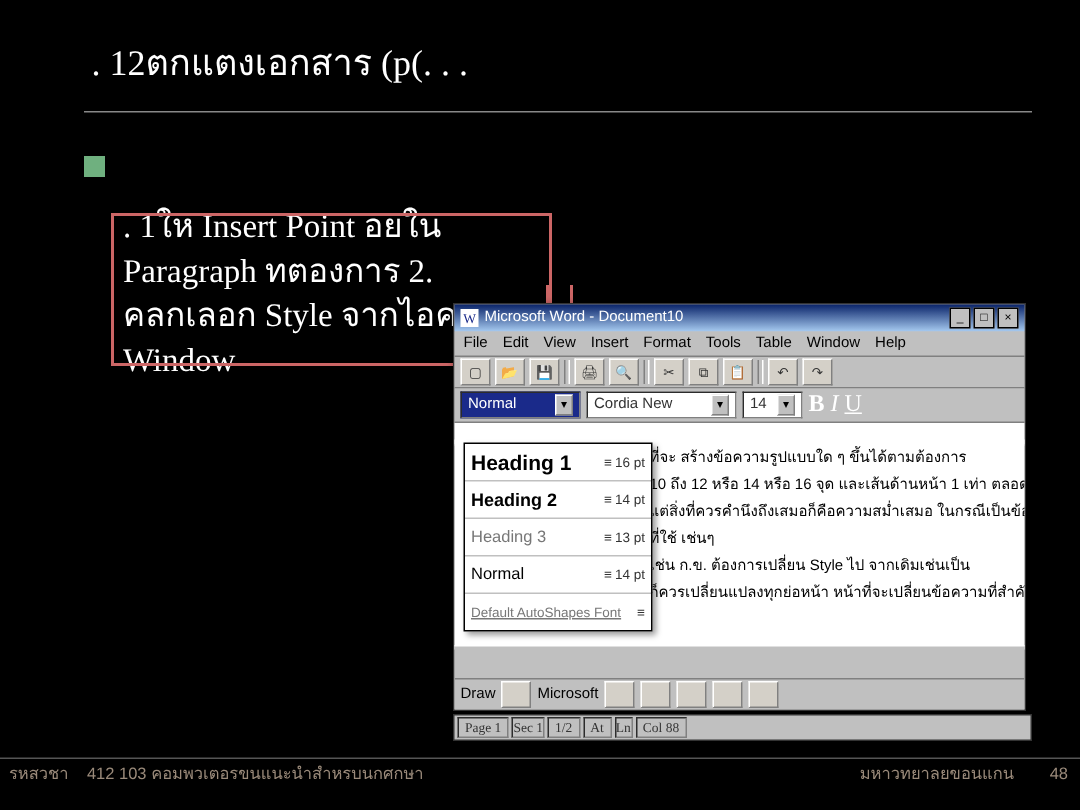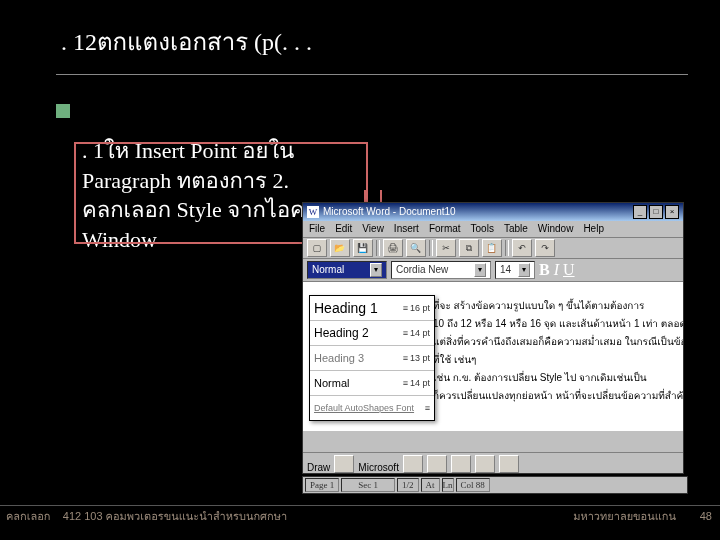--- a/index.html
+++ b/index.html
@@ -26,27 +26,27 @@
   .ww-format .combo.size{width:30px}
   .ww-format .combo .dd{width:10px;height:12px;background:#c0c0c0;border:1px solid #808080;border-top-color:#fff;border-left-color:#fff;display:inline-flex;align-items:center;justify-content:center;color:#000;font:8px/1 sans-serif}
   .ww-ruler{height:14px;background:#fff;border-bottom:1px solid #808080}
   .ww-doc{position:absolute;left:0;right:0;top:90px;bottom:40px;background:#fff;font:10px/1.4 Tahoma,sans-serif;color:#000;padding:6px 10px 6px 130px;overflow:hidden}
   .ww-doc p{margin:0 0 4px 0;white-space:nowrap}
   .style-popup{position:absolute;left:6px;top:92px;width:124px;background:#fff;border:1px solid #000;box-shadow:2px 2px 4px rgba(0,0,0,.4);font:11px/1 Tahoma,sans-serif;color:#000}
   .style-popup .row{display:flex;align-items:center;justify-content:space-between;height:24px;padding:0 4px;border-bottom:1px solid #c0c0c0}
   .style-popup .row:last-child{border-bottom:none}
   .style-popup .row .sz{font:9px/1 Tahoma,sans-serif;color:#333;display:flex;align-items:center;gap:2px}
   .style-popup .row .sz::before{content:"≡";font-size:9px}
-  .style-popup .h1{font-size:14px;font-weight:normal}
-  .style-popup .h2{font-size:12px;font-weight:normal}
+  .style-popup .h1{font-size:14px;font-weight:bold}
+  .style-popup .h2{font-size:12px;font-weight:bold}
   .style-popup .h3{font-size:11px;color:#777}
   .style-popup .nm{font-size:11px}
   .style-popup .df{font-size:9px;color:#777;text-decoration:underline}
   .ww-status{position:absolute;left:0;right:0;bottom:20px;height:22px;background:#c0c0c0;border-top:1px solid #fff;display:flex;gap:3px;align-items:center;padding:0 4px}
-  .ww-draw{position:absolute;left:0;right:0;bottom:0;height:20px;background:#c0c0c0;border-top:1px solid #808080;display:flex;gap:4px;align-items:flex-end;padding:0 4px;font:10px/1 Tahoma,sans-serif;color:#000}
+  .ww-draw{position:absolute;left:0;right:0;bottom:0;height:20px;background:#c0c0c0;border-top:1px solid #808080;display:flex;gap:4px;align-items:center;padding:0 4px;font:10px/1 Tahoma,sans-serif;color:#000}
   .ww-draw .btn{width:18px;height:16px;background:#d4d0c8;border:1px solid #808080;border-top-color:#fff;border-left-color:#fff}
   .callout-box{position:absolute;border:2px solid #c66;background:rgba(0,0,0,0)}
   .cb1{left:74px;top:142px;width:290px;height:98px}
   .cline{position:absolute;background:#c66}
   .footer{position:absolute;left:0;bottom:0;width:720px;height:34px;border-top:1px solid #555;font:11px/1.2 Tahoma,sans-serif;color:#9a8a7a}
   .footer .f1{position:absolute;left:6px;top:4px}
   .footer .f2{position:absolute;left:292px;top:4px;text-align:center}
   .footer .f3{position:absolute;right:44px;top:4px}
   .footer .pg{position:absolute;right:8px;top:4px;color:#9a8a7a}
   .footer .sub{font-size:10px;color:#8a7a6a}
@@ -170,29 +170,29 @@
       <span class="btn"></span>
       <span class="btn"></span>
       <span class="btn"></span>
       <span class="btn"></span>
       <span class="btn"></span>
     </div>
   </div>
 
   <div style="position:absolute;left:302px;top:476px;width:380px;height:16px;background:#c0c0c0;border:1px solid #333;display:flex;gap:2px;align-items:center;padding:0 2px">
     <span class="cell" style="height:12px;border:1px inset #808080;font:9px/12px Tahoma;color:#333;padding:0 4px">Page 1</span>
-    <span class="cell" style="height:12px;border:1px inset #808080;font:9px/12px Tahoma;color:#333;padding:0 16px">Sec 1</span>
+    <span class="cell" style="height:12px;border:1px inset #808080;font:9px/12px Tahoma;color:#333;padding:0 0">Sec 1</span>
     <span class="cell" style="height:12px;border:1px inset #808080;font:9px/12px Tahoma;color:#333;padding:0 4px">1/2</span>
     <span class="cell" style="height:12px;border:1px inset #808080;font:9px/12px Tahoma;color:#333;padding:0 4px">At</span>
     <span class="cell" style="height:12px;border:1px inset #808080;font:9px/12px Tahoma;color:#333;padding:0 0">Ln</span>
     <span class="cell" style="height:12px;border:1px inset #808080;font:9px/12px Tahoma;color:#333;padding:0 4px">Col 88</span>
   </div>
 
   <div class="footer">
     <div class="f1">
-      <span>คลกเลอก</span>
+      <span>รหสวชา</span>
       &nbsp;&nbsp;
       <span>412 103 คอมพวเตอรขนแนะนำสำหรบนกศกษา</span>
     </div>
     <div class="f3">มหาวทยาลยขอนแกน</div>
     <div class="pg">48</div>
   </div>
 </div>
 
 </body></html>

